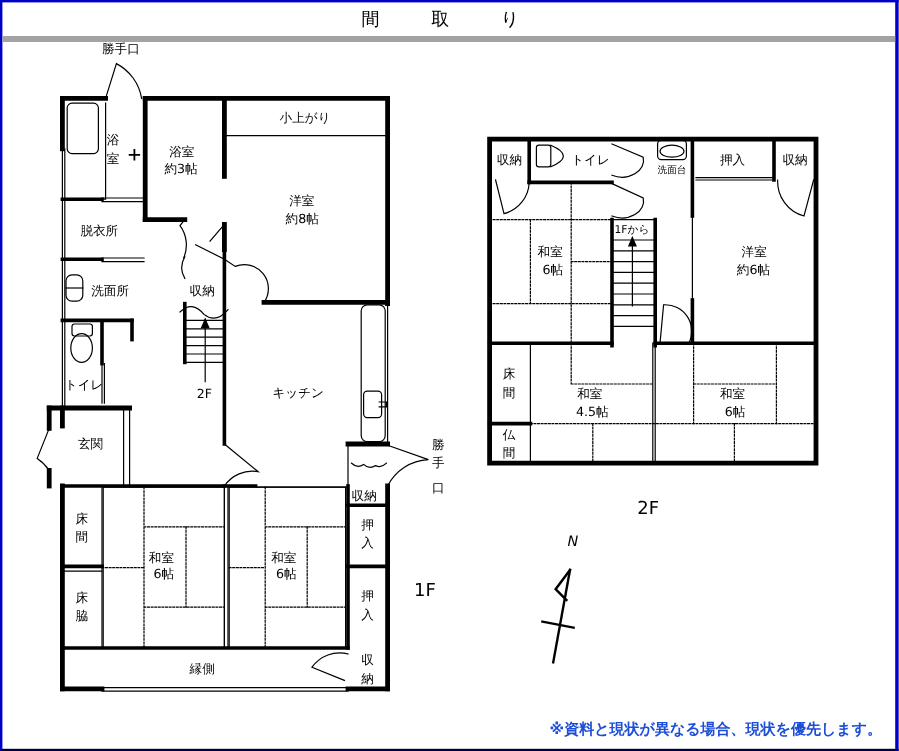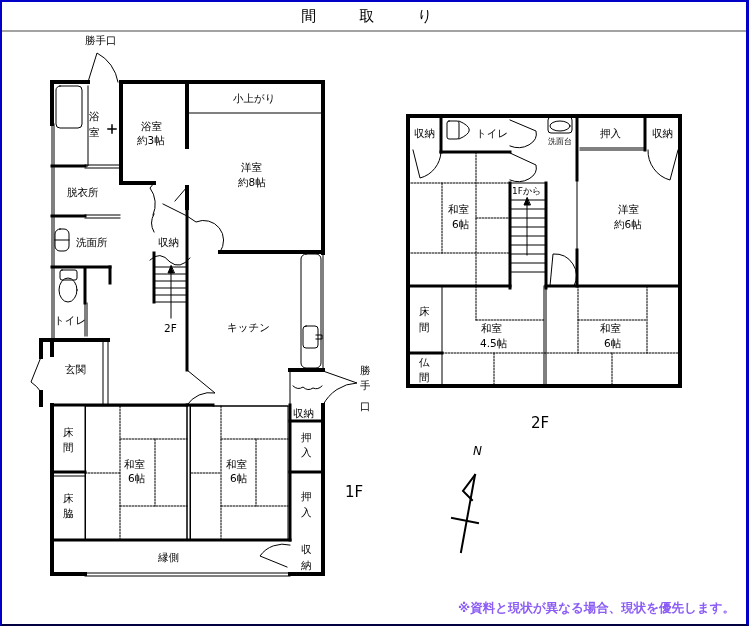--- a/index.html
+++ b/index.html
@@ -1,24 +1,24 @@
 <!DOCTYPE html>
 <html><head>
 <meta charset="utf-8">
 <style>
   html, body { margin:0; padding:0; background:#fff; }
   body { width:749px; height:626px; position:relative; overflow:hidden; font-family:"DejaVu Sans", sans-serif; }
   .frame { position:absolute; left:0; top:0; width:749px; height:626px; box-sizing:border-box;
            border-left:2px solid #0000c8; border-top:2px solid #0000c8; border-right:3px solid #0000c8; border-bottom:2px solid #000040; }
-  .title-bar { position:absolute; left:2px; top:2px; width:744px; height:28px; border-bottom:2px solid #a3a3a3; }
+  .title-bar { position:absolute; left:2px; top:2px; width:744px; height:28px; border-bottom:5px solid #a3a3a3; }
   .title { position:absolute; left:0; right:0; top:5px; text-align:center; font-size:15px; letter-spacing:14px; color:#000; }
   svg { position:absolute; left:0; top:0; }
   .lbl { font-family:"DejaVu Sans", sans-serif; font-size:10.5px; fill:#000; }
   .lbl-lg { font-family:"DejaVu Sans", sans-serif; font-size:15px; fill:#000; }
-  .note { position:absolute; right:14px; bottom:9px; font-size:12.5px; font-weight:bold; color:#8b5cf6; }
+  .note { position:absolute; right:14px; bottom:9px; font-size:12.5px; font-weight:bold; color:#1d4ed8; }
 </style>
 </head>
 <body>
 
 <div class="frame"></div>
 <div class="title-bar">
   <div class="title">間　取　り</div>
 </div>
 
 <svg width="749" height="626" viewBox="0 0 749 626">

